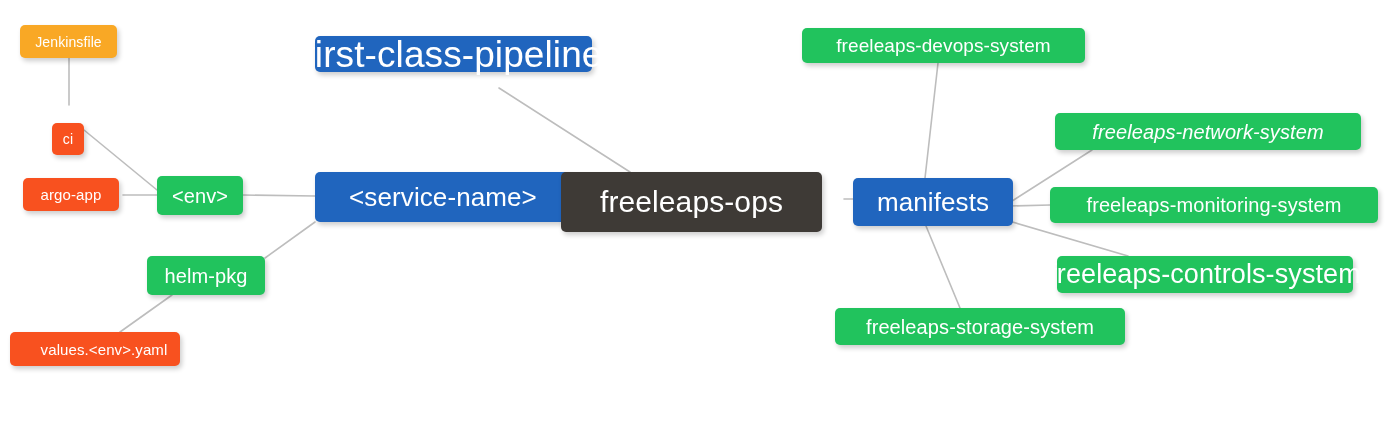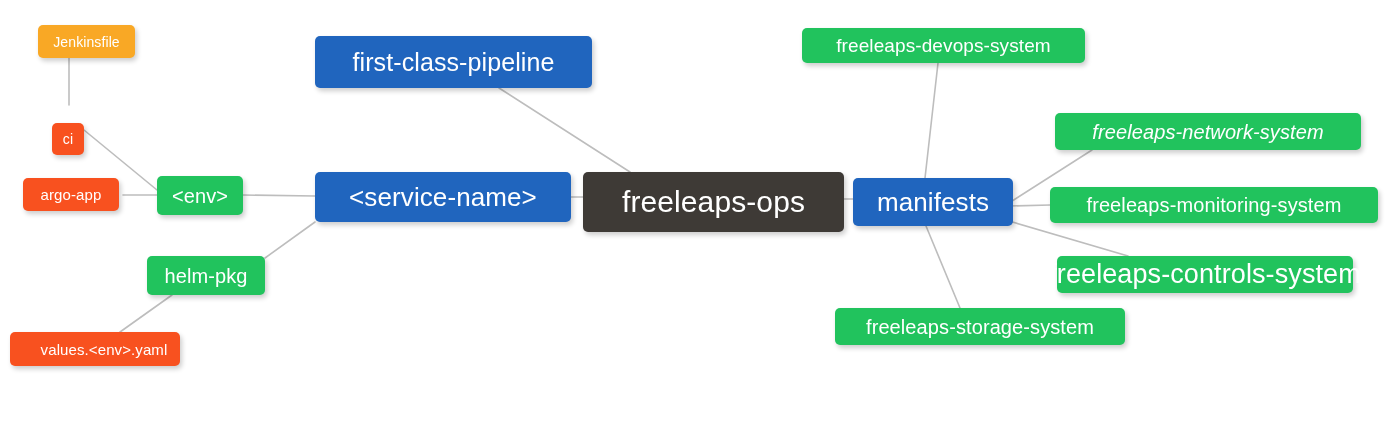--- a/index.html
+++ b/index.html
@@ -66,45 +66,45 @@
       <line x1="571" y1="197" x2="583" y2="197" stroke="#bdbdbd" stroke-width="1.6" stroke-linecap="round"></line>
       <line x1="499" y1="88" x2="630" y2="172" stroke="#bdbdbd" stroke-width="1.6" stroke-linecap="round"></line>
       <line x1="844" y1="199" x2="853" y2="199" stroke="#bdbdbd" stroke-width="1.6" stroke-linecap="round"></line>
       <line x1="925" y1="178" x2="938" y2="63" stroke="#bdbdbd" stroke-width="1.6" stroke-linecap="round"></line>
       <line x1="1009" y1="203" x2="1092" y2="150" stroke="#bdbdbd" stroke-width="1.6" stroke-linecap="round"></line>
       <line x1="1009" y1="206" x2="1050" y2="205" stroke="#bdbdbd" stroke-width="1.6" stroke-linecap="round"></line>
       <line x1="1009" y1="221" x2="1128" y2="256" stroke="#bdbdbd" stroke-width="1.6" stroke-linecap="round"></line>
       <line x1="926" y1="226" x2="960" y2="308" stroke="#bdbdbd" stroke-width="1.6" stroke-linecap="round"></line>
     </svg>
   <div id="node-layer">
-      <div class="node theme-orange" style="left: 20px; top: 25px; width: 97px; height: 33px; font-size: 14px; margin-left: 18px;">
+      <div class="node theme-orange" style="left: 20px; top: 25px; width: 97px; height: 33px; font-size: 14px;">
         <span class="node-label">Jenkinsfile</span>
       </div>
       <div class="node theme-red" style="left: 52px; top: 123px; width: 32px; height: 32px; font-size: 14px;">
         <span class="node-label">ci</span>
       </div>
       <div class="node theme-red" style="left: 23px; top: 178px; width: 96px; height: 33px; font-size: 15px;">
         <span class="node-label">argo-app</span>
       </div>
       <div class="node theme-green" style="left: 157px; top: 176px; width: 86px; height: 39px; font-size: 20px;">
         <span class="node-label">&lt;env&gt;</span>
       </div>
       <div class="node theme-green" style="left: 147px; top: 256px; width: 118px; height: 39px; font-size: 20px;">
         <span class="node-label">helm-pkg</span>
       </div>
       <div class="node theme-red" style="left: 10px; top: 332px; width: 170px; height: 34px; font-size: 15px; padding-left: 18px;">
         <span class="node-label">values.&lt;env&gt;.yaml</span>
       </div>
-      <div class="node theme-blue" style="left: 315px; top: 36px; width: 277px; height: 52px; font-size: 25px;">
+      <div class="node theme-blue" style="left: 315px; top: 36px; width: 277px; height: 36px; font-size: 37px;">
         <span class="node-label">first-class-pipeline</span>
       </div>
       <div class="node theme-blue" style="left: 315px; top: 172px; width: 256px; height: 50px; font-size: 26px; text-align: right;">
         <span class="node-label">&lt;service-name&gt;</span>
       </div>
-      <div class="node theme-dark" style="left: 583px; top: 172px; width: 261px; height: 60px; font-size: 30px;">
+      <div class="node theme-dark" style="left: 561px; top: 172px; width: 261px; height: 60px; font-size: 30px;">
         <span class="node-label">freeleaps-ops</span>
       </div>
       <div class="node theme-blue" style="left: 853px; top: 178px; width: 160px; height: 48px; font-size: 26px;">
         <span class="node-label">manifests</span>
       </div>
       <div class="node theme-green" style="left: 802px; top: 28px; width: 283px; height: 35px; font-size: 19px;">
         <span class="node-label">freeleaps-devops-system</span>
       </div>
       <div class="node theme-green" style="left: 1055px; top: 113px; width: 306px; height: 37px; font-size: 20px; font-style: italic;">
         <span class="node-label">freeleaps-network-system</span>

